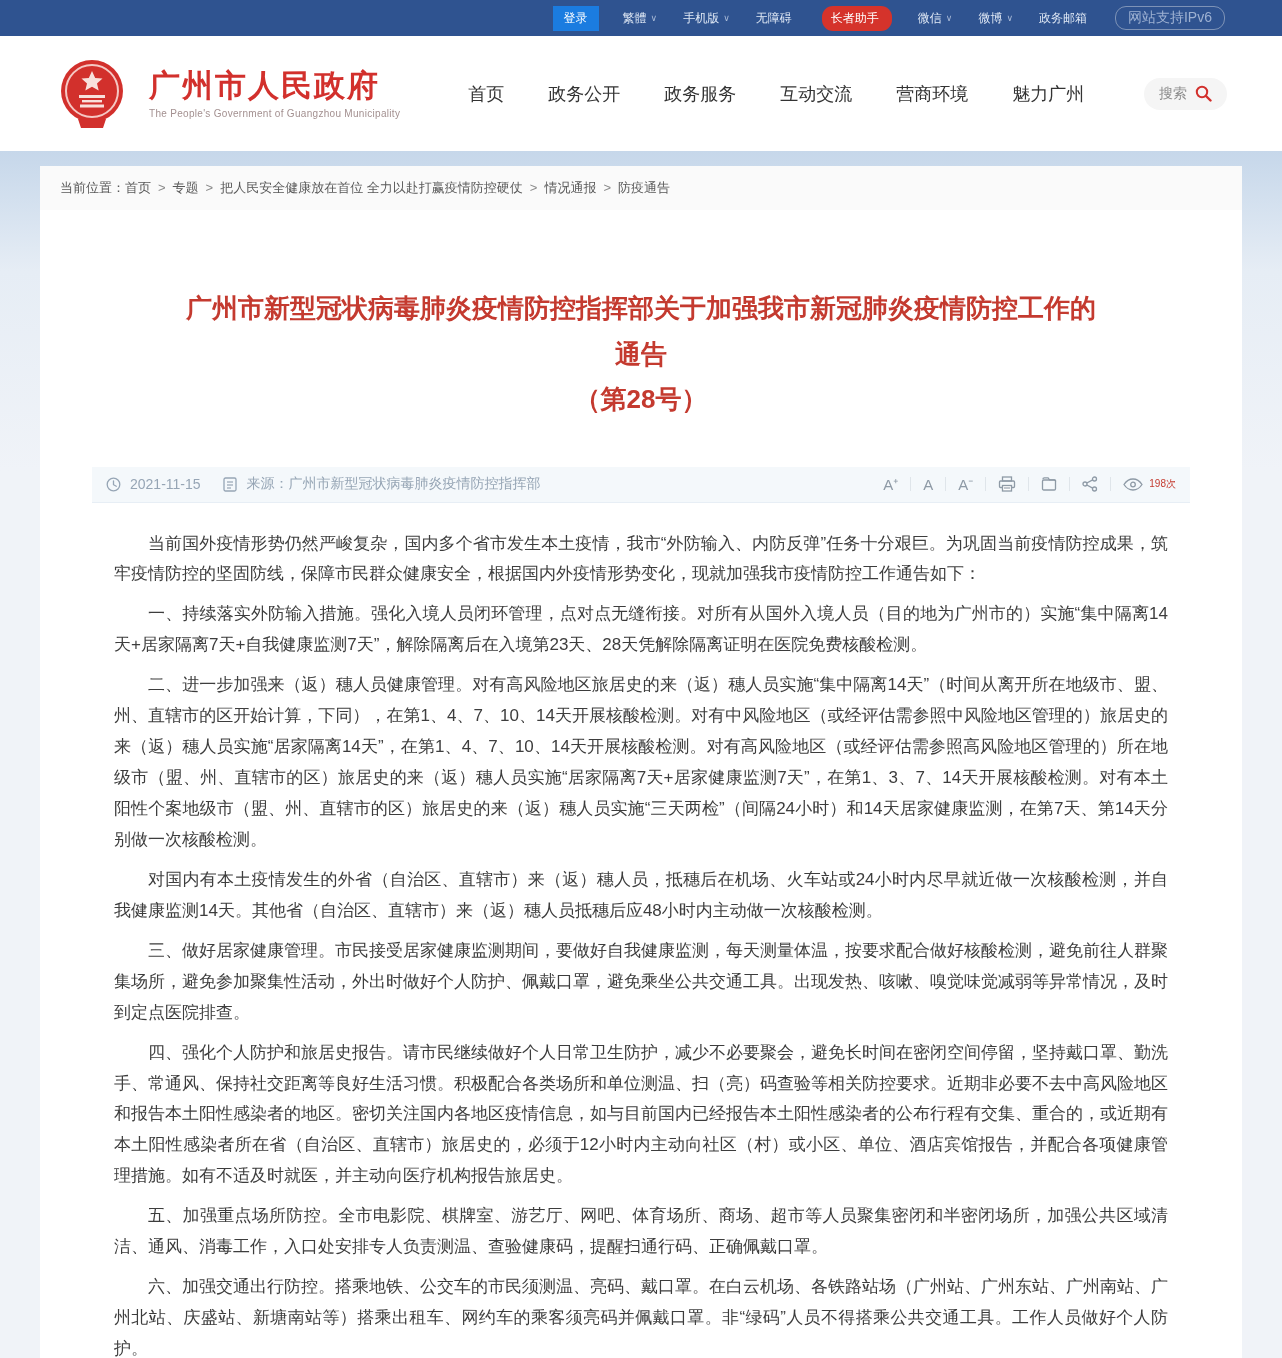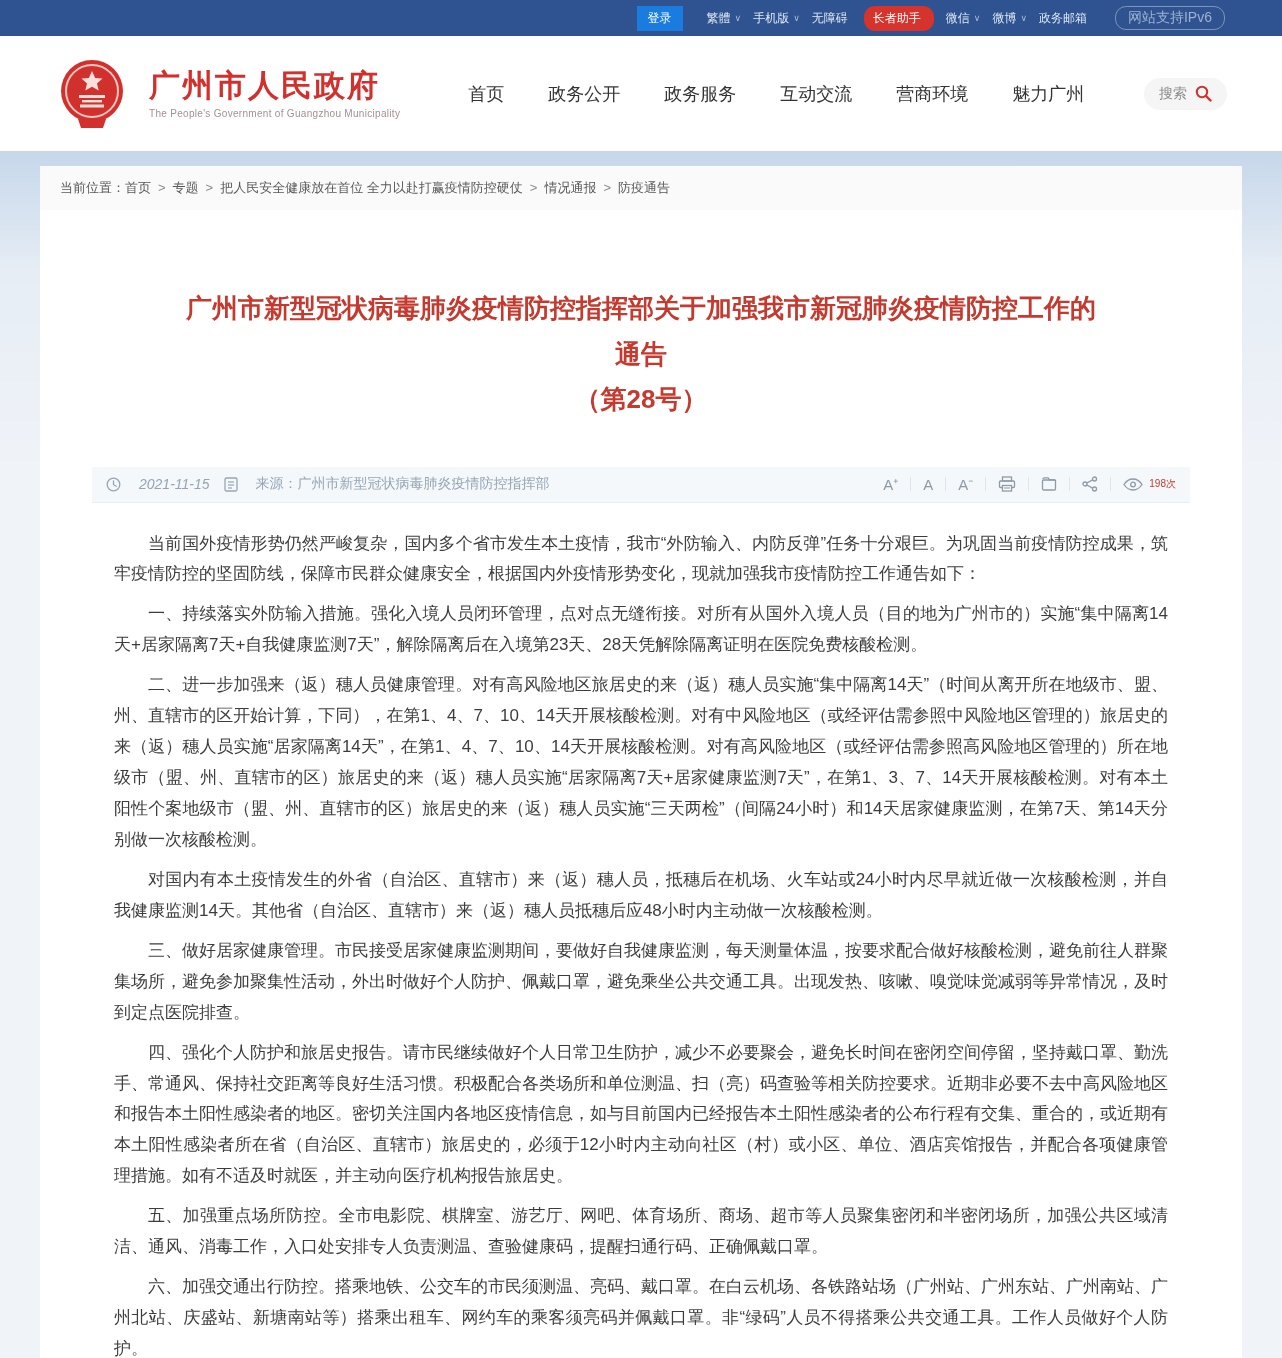--- a/index.html
+++ b/index.html
@@ -6,21 +6,21 @@
   html { background:#e9edf2; }
   body {
     width: 1282px; margin: 0 auto;
     font-family: "Liberation Sans", sans-serif;
     background: #fff;
   }
   
   .topbar { background:#2f5390; height:36px; display:flex; align-items:center; }
   .topbar-inner { display:flex; align-items:center; margin-left:auto; padding-right:57px; gap:24px; font-size:12px; }
   .login-btn { background:#1b7ce0; color:#fff; padding:4px 11px; cursor:pointer; text-decoration:none; line-height:17px; height:25px; display:flex; align-items:center;}
-  .topbar-items { display:flex; align-items:center; gap:12px; }
+  .topbar-items { display:flex; align-items:center; gap:26px; }
   .topbar-item { color:#dfe8f5; text-decoration:none; cursor:pointer; display:flex; align-items:center; gap:4px; white-space:nowrap; height:25px;}
   .topbar-item.red { background:#d5332b; color:#fff; padding:0 9px;border-radius:11px; }
   .topbar-item .caret { font-size:9px; color:#aabbd8; }
   .ipv6 { border:1px solid #7e93b7; color:#9db1d2; border-radius:11px; padding:2px 12px; font-size:14px; white-space:nowrap; }
   
   .header { height:115px; background:#fff; display:flex; align-items:center; padding:0 55px; }
   .logo { display:flex; align-items:center; gap:20px; text-decoration:none; cursor:pointer; }
   .emblem { width:74px; height:74px; flex:0 0 auto; }
   .site-name { color:#d2302c; font-size:31px; font-weight:bold; letter-spacing:2px; line-height:1.15; }
   .site-name-en { color:#a39090; font-size:10px; margin-top:4px; letter-spacing:.3px; }
@@ -31,22 +31,22 @@
   
   .main-bg { background:linear-gradient(180deg,#c6d7ea 0,#e6edf5 120px,#f0f3f8 320px,#f0f3f8 100%); padding:15px 40px 14px; }
   .card { background:#fff; padding-bottom:46px; }
   .breadcrumb { background:#fafafa; padding:13px 20px; font-size:13px; color:#595959; }
   .crumb { color:#595959; text-decoration:none; cursor:pointer; }
   .crumb-sep { color:#8a8a8a; padding:0 7px; }
   .crumb-sep:empty { padding:0; }
   .article-title { margin:76px 140px 0; text-align:center; color:#c43a2f; font-size:26px; font-weight:bold; line-height:1.75; }
   
   .meta { margin:44px 52px 0; background:#f4f8fb; border-bottom:1px solid #e7eef5; height:36px; display:flex; align-items:center; padding:0 14px; font-size:14px; color:#96a5b5; }
-  .meta-left { display:flex; align-items:center; gap:18px;font-style:italic; }
-  .meta-src { margin-left:14px; display:flex; align-items:center; gap:18px; }
+  .meta-left { display:flex; align-items:center; gap:9px; }
+  .meta-src { margin-left:22px; display:flex; align-items:center; gap:10px; }
   .meta-right { margin-left:auto; display:flex; align-items:center; }
   .tool { background:none; border:none; color:#8e9aa6; font-size:15px; cursor:pointer; padding:0 12px; display:flex; align-items:center; gap:5px; font-family:inherit; }
   .tool svg { display:block; }
   .divider { width:1px; height:14px; background:#dfe5ea; }
   .views { display:flex; align-items:center; gap:6px; padding-left:12px; color:#8e9aa6; }
   .views-count { color:#c43a2f; font-size:10px; }
   
   .article-body { margin:26px 74px 0; font-size:17px; color:#3d3d3d; line-height:1.82; text-align:justify; }
   .article-body p { text-indent:2em; margin-bottom:9px; }
 </style>

